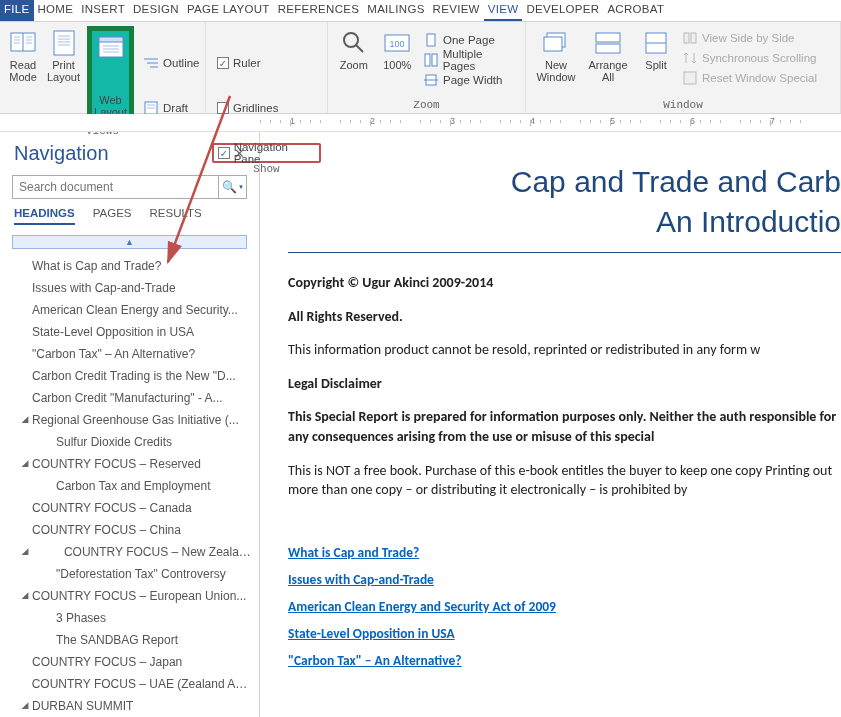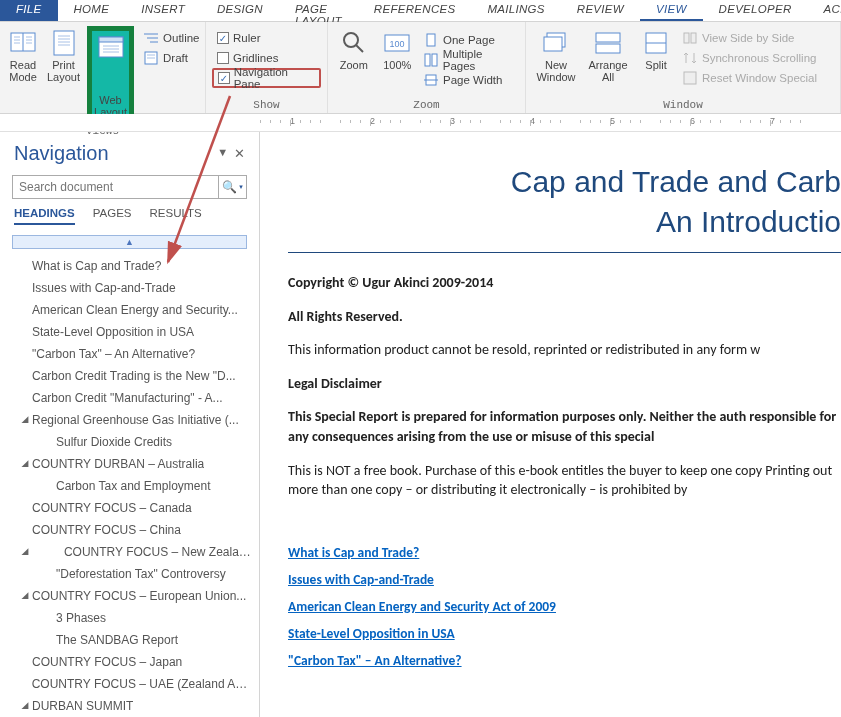--- a/index.html
+++ b/index.html
@@ -1,32 +1,32 @@
 <!DOCTYPE html>
 <html><head>
 <meta charset="utf-8">
 <style>
 * { margin: 0; padding: 0; box-sizing: border-box; font-family: "Segoe UI", Tahoma, sans-serif; }
 body { background: #fff; width: 841px; height: 717px; overflow: hidden; font-size: 12px; color: #444; }
 
 
 .tabstrip { display: flex; height: 22px; background: #fff; border-bottom: 1px solid #d4d4d4; }
-.tab { padding: 3px 16px; font-size: 11.5px; color: #444; cursor: pointer; letter-spacing: 0.3px; font-style: italic; }
+.tab { padding: 3px 4px; font-size: 11.5px; color: #444; cursor: pointer; letter-spacing: 0.3px; }
 .tab.file { background: #2b579a; color: #fff; font-weight: 400; }
 .tab.active { color: #2b579a; border-bottom: 2px solid #2b579a; }
 
 
 .ribbon { display: flex; height: 92px; background: #f3f3f3; border-bottom: 1px solid #d4d4d4; position: relative; }
 .group { border-right: 1px solid #e0e0e0; display: flex; flex-direction: column; padding: 4px 6px 0 6px; }
 .group-body { display: flex; flex: 1; align-items: flex-start; gap: 4px; }
 .group-label { text-align: center; font-size: 11px; color: #666; padding-bottom: 2px; font-family: Liberation Mono, monospace; }
 .bigbtn { display: flex; flex-direction: column; align-items: center; width: 48px; padding: 2px 2px; gap: 2px; font-size: 11px; color: #444; cursor: pointer; border: 1px solid transparent; }
 .bigbtn.active { background: #14b8a6; border: 5px solid #15803d; gap: 33px; }
 .bigbtn .ico { width: 28px; height: 28px; display: flex; align-items: center; justify-content: center; }
-.chk-row { display: flex; align-items: center; gap: 4px; font-size: 11.5px; color: #444; height: 20px; padding: 0 4px; cursor: pointer; border: 1px solid transparent; }
+.chk-row { display: flex; align-items: center; gap: 4px; font-size: 11.5px; color: #444; height: 20px; padding: 0 4px; cursor: pointer; border: 1px solid transparent; margin-top: 25px; }
 .chk-row.boxed { border: 2px solid #c0504d; border-radius: 2px; position: relative; }
 .chk { width: 12px; height: 12px; border: 1px solid #7a7a7a; background: #fff; display: inline-flex; align-items: center; justify-content: center; font-size: 10px; color: #3a6fb7; }
 .smallrow { display: flex; align-items: center; gap: 4px; font-size: 11.5px; color: #444; height: 20px; padding: 0 2px; cursor: pointer; }
 .smallrow.dim { color: #aaa; }
 .iconbox { width: 16px; height: 16px; display: inline-flex; align-items: center; justify-content: center; }
 .col { display: flex; flex-direction: column; }
 
 
 .ruler { height: 18px; background: #fff; border-bottom: 1px solid #e0e0e0; position: relative; overflow: hidden; font-size: 9px; color: #777; }
 .ruler .mark { position:absolute; top:2px; }
@@ -399,21 +399,21 @@
         <div class="tree-item level-1">
           <span class="caret">◢</span>
           <span style="overflow: hidden; text-overflow: ellipsis;">Regional Greenhouse Gas Initiative (...</span>
         </div>
         <div class="tree-item level-2">
           <span class="caret"></span>
           <span style="overflow: hidden; text-overflow: ellipsis;">Sulfur Dioxide Credits</span>
         </div>
         <div class="tree-item level-1">
           <span class="caret">◢</span>
-          <span style="overflow: hidden; text-overflow: ellipsis;">COUNTRY DURBAN – Australia</span>
+          <span style="overflow: hidden; text-overflow: ellipsis;">COUNTRY FOCUS – Reserved</span>
         </div>
         <div class="tree-item level-2">
           <span class="caret"></span>
           <span style="overflow: hidden; text-overflow: ellipsis;">Carbon Tax and Employment</span>
         </div>
         <div class="tree-item level-1">
           <span class="caret"></span>
           <span style="overflow: hidden; text-overflow: ellipsis;">COUNTRY FOCUS – Canada</span>
         </div>
         <div class="tree-item level-1">

